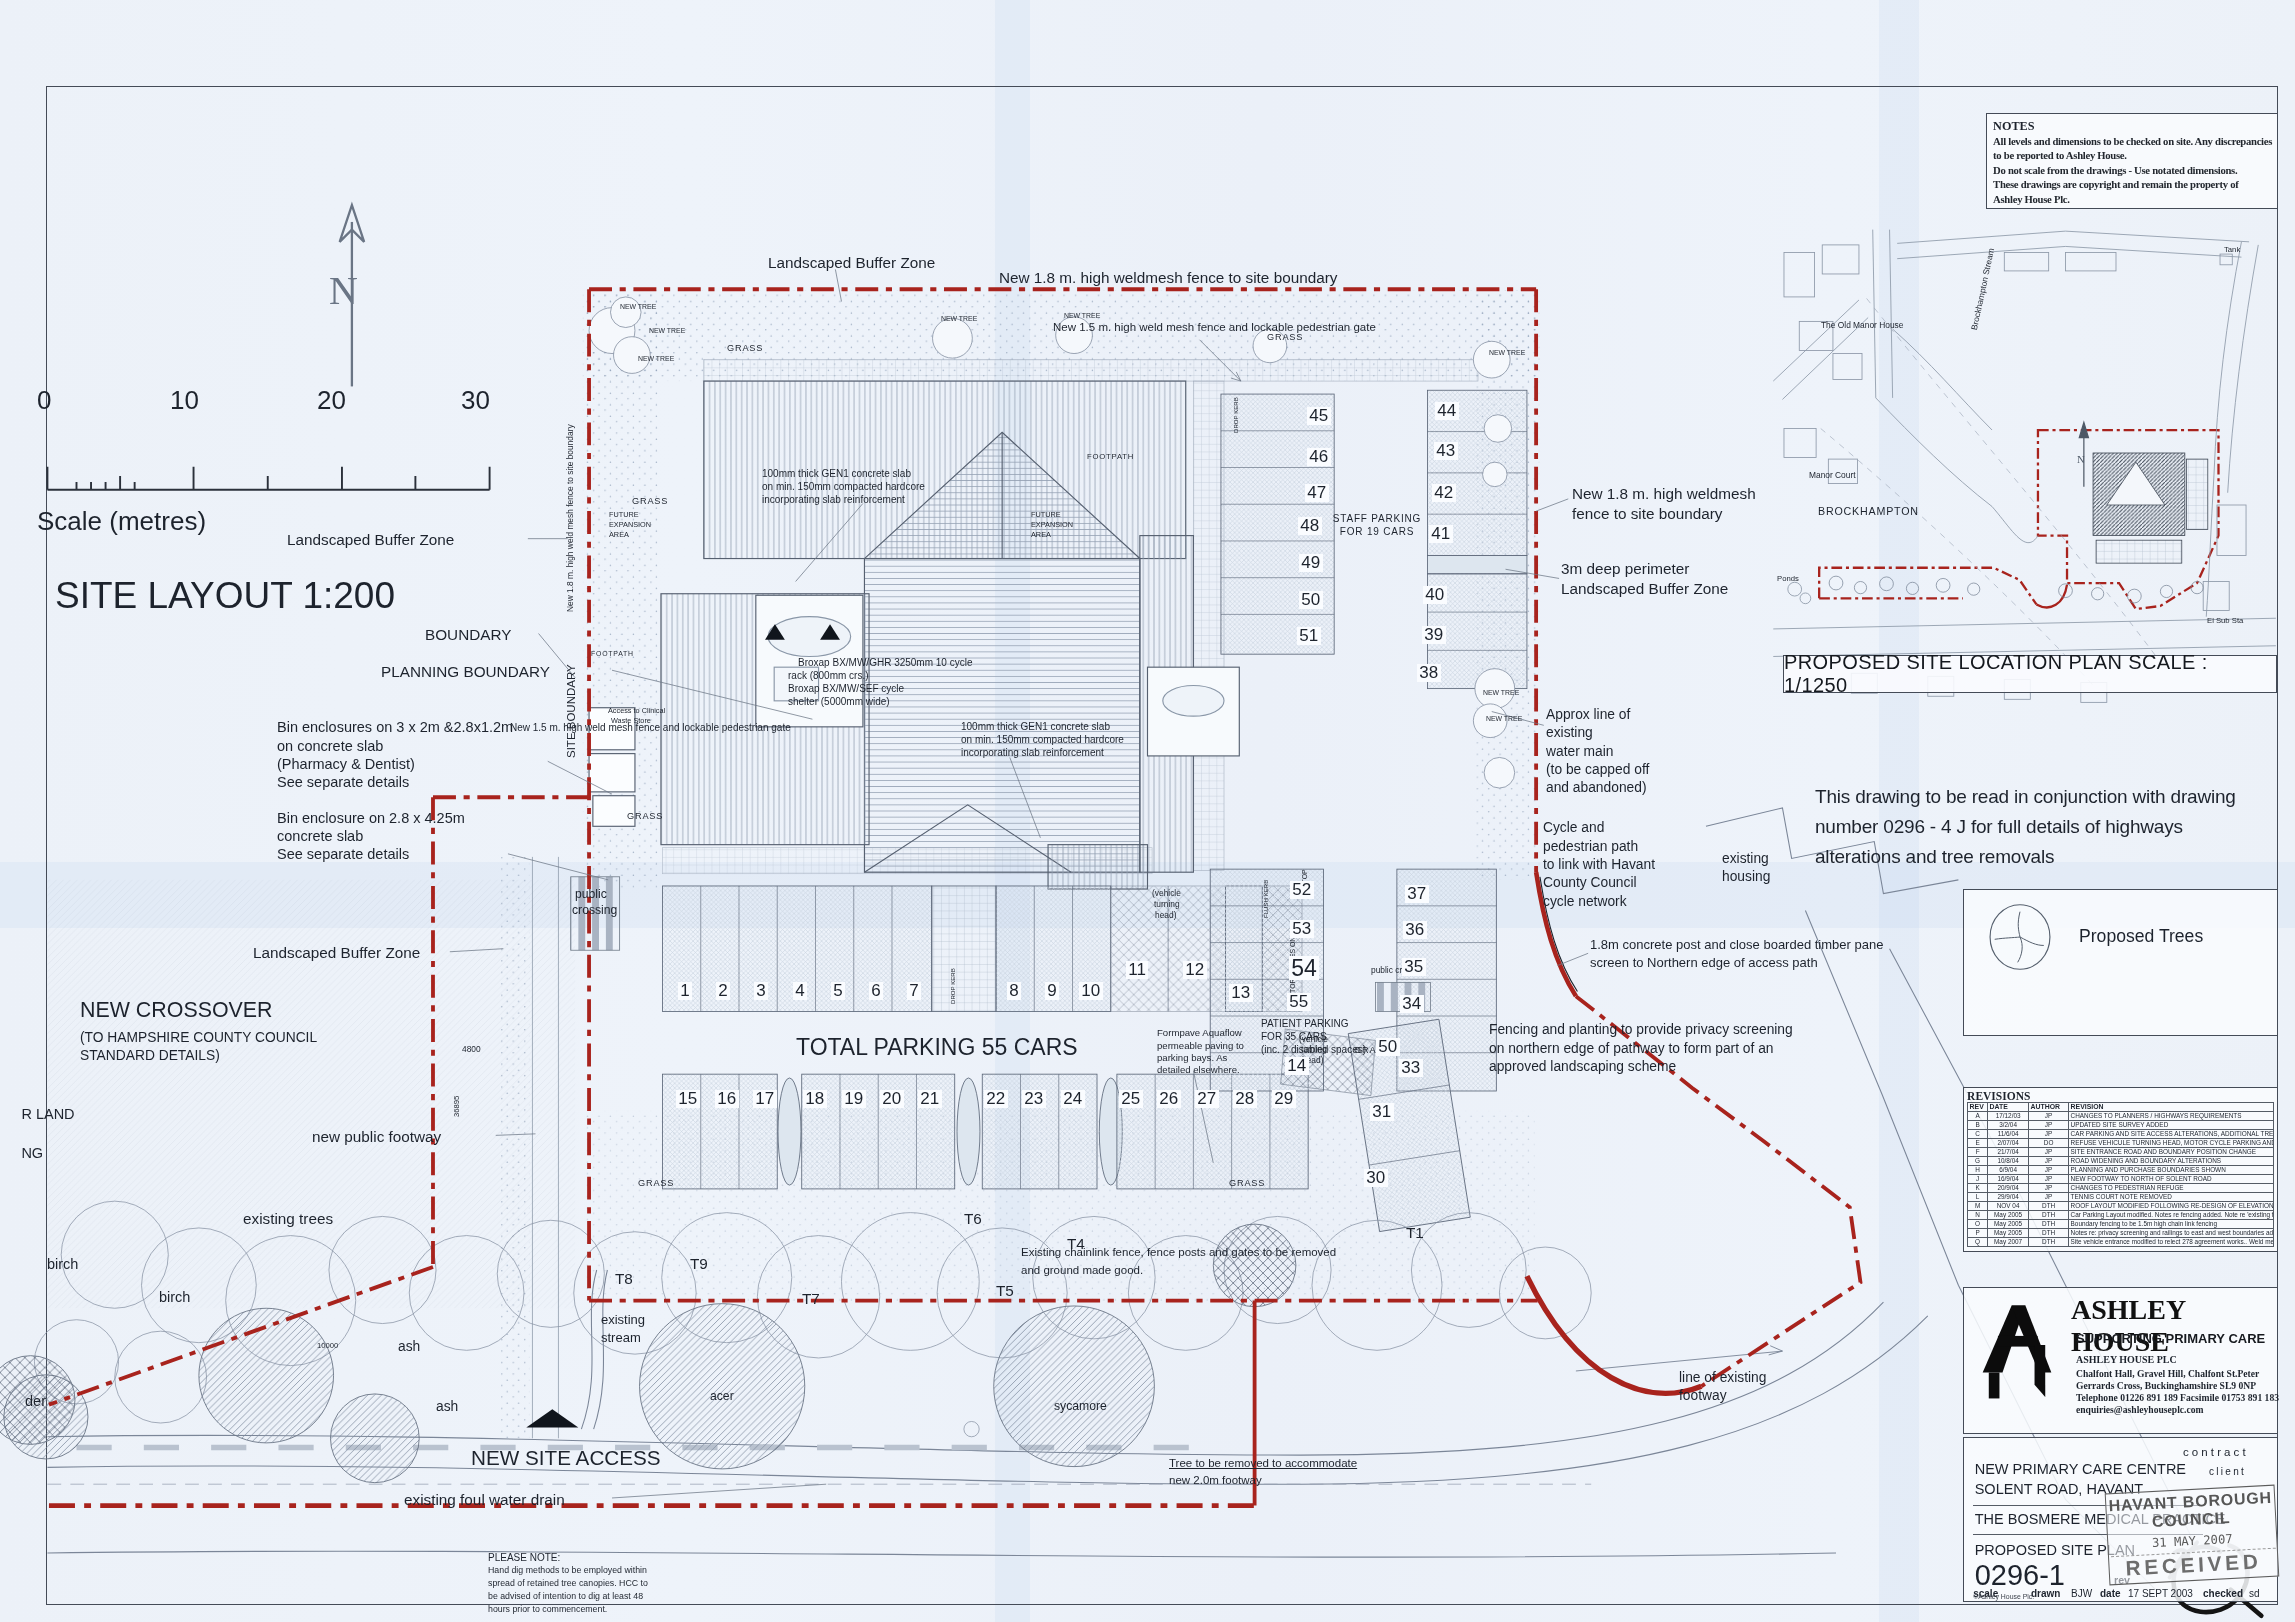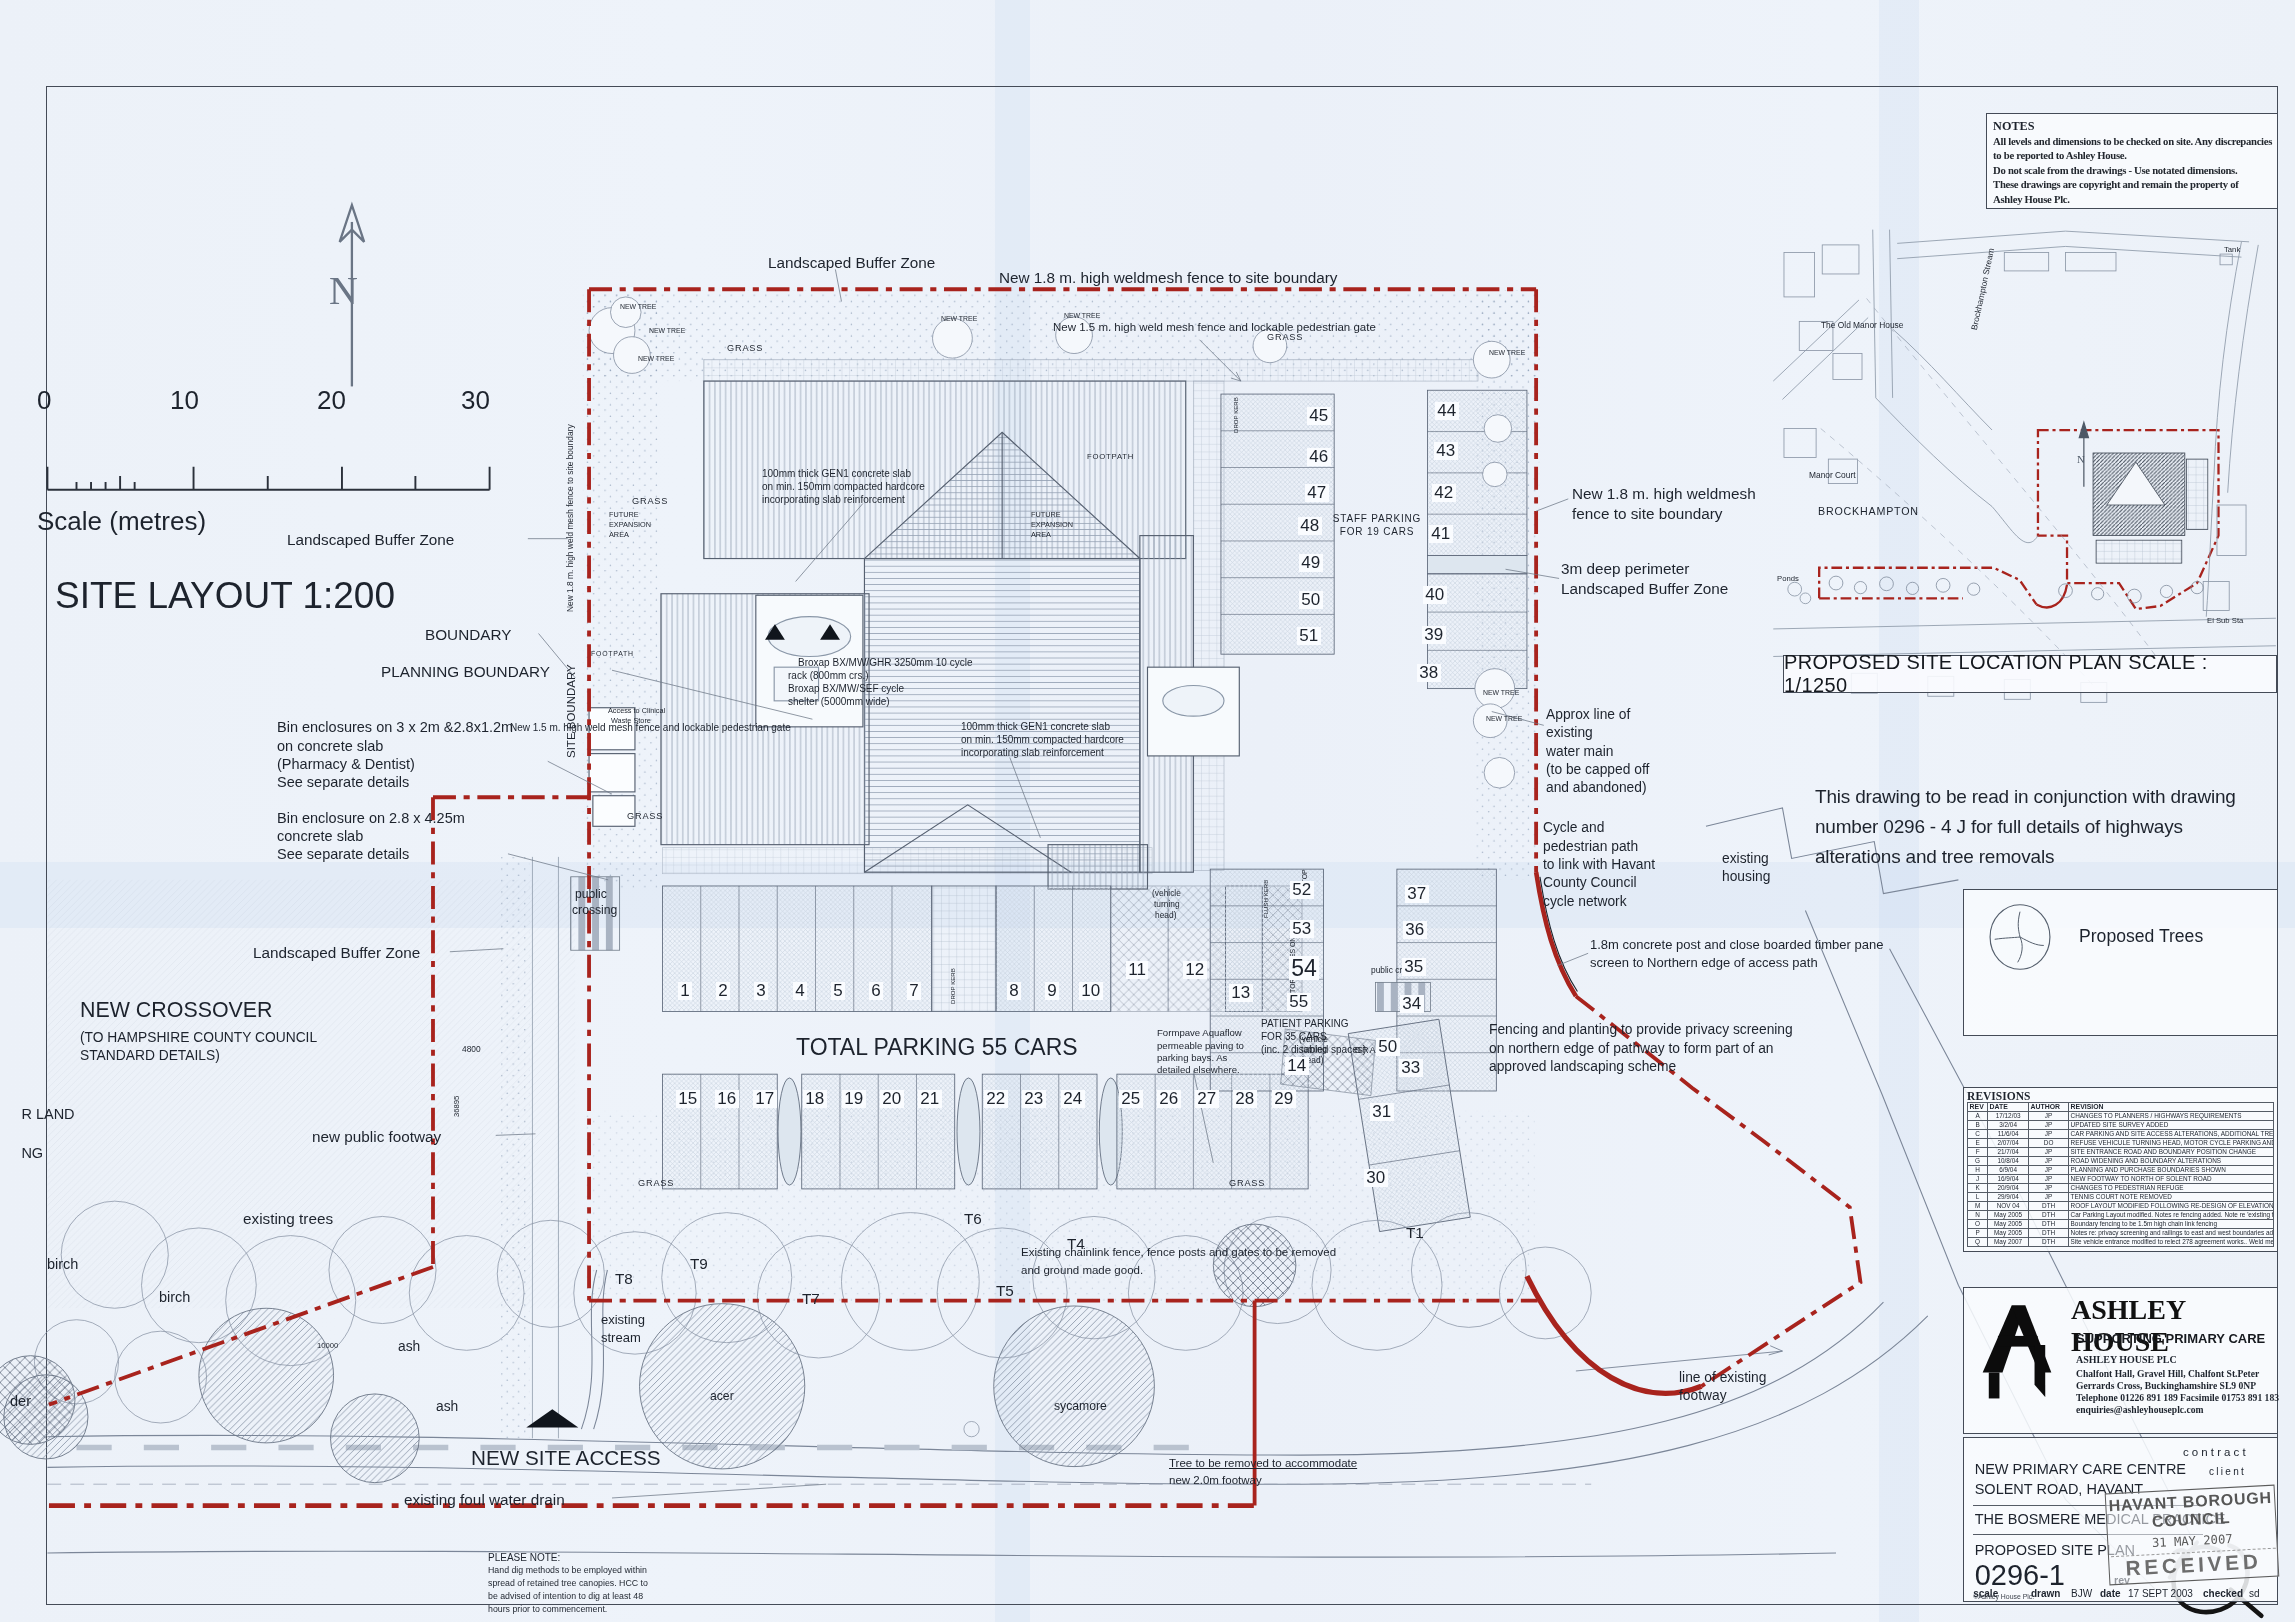--- a/index.html
+++ b/index.html
@@ -367,21 +367,21 @@
     <span class="lab" data-name="plan-label" style="left: 312px; top: 1128px; font-size: 15.3px;">new public footway</span>
     <span class="lab" data-name="plan-label" style="left: 243px; top: 1210px; font-size: 15.3px;">existing trees</span>
     <span class="lab" data-name="plan-label" style="left: 47px; top: 1256px; font-size: 14.5px;">birch</span>
     <span class="lab" data-name="plan-label" style="left: 159px; top: 1289px; font-size: 14.5px;">birch</span>
     <span class="lab" data-name="plan-label" style="left: 398px; top: 1339px; font-size: 13.8px;">ash</span>
     <span class="lab" data-name="plan-label" style="left: 436px; top: 1399px; font-size: 13.8px;">ash</span>
     <span class="lab" data-name="plan-label" style="left: 601px; top: 1313px; font-size: 13px;">existing</span>
     <span class="lab" data-name="plan-label" style="left: 601px; top: 1331px; font-size: 13px;">stream</span>
     <span class="lab" data-name="plan-label" style="left: 471px; top: 1446px; font-size: 20.7px;">NEW SITE ACCESS</span>
     <span class="lab" data-name="plan-label" style="left: 404px; top: 1491px; font-size: 15.3px;">existing foul water drain</span>
-    <span class="lab" data-name="plan-label" style="left: 10px; top: 1393px; font-size: 14.5px; text-align: right;">der</span>
+    <span class="lab" data-name="plan-label" style="left: 25px; top: 1393px; font-size: 14.5px; text-align: right;">der</span>
     <span class="lab" data-name="plan-label" style="left: 317px; top: 1342px; font-size: 7.7px;">10000</span>
     <span class="lab" data-name="plan-label" style="left: 462px; top: 1045px; font-size: 8.4px;">4800</span>
     <span class="lab" data-name="plan-label" style="left: 453px; top: 1117px; font-size: 7.7px; transform: rotate(-90deg); transform-origin: left top;">36895</span>
     <span class="lab" data-name="plan-label" style="left: 488px; top: 1552px; font-size: 10px;">PLEASE NOTE:</span>
     <span class="lab" data-name="plan-label" style="left: 488px; top: 1566px; font-size: 8.8px;">Hand dig methods to be employed within</span>
     <span class="lab" data-name="plan-label" style="left: 488px; top: 1579px; font-size: 8.8px;">spread of retained tree canopies. HCC to</span>
     <span class="lab" data-name="plan-label" style="left: 488px; top: 1592px; font-size: 8.8px;">be advised of intention to dig at least 48</span>
     <span class="lab" data-name="plan-label" style="left: 488px; top: 1605px; font-size: 8.8px;">hours prior to commencement.</span>
     <span class="lab" data-name="plan-label" style="left: 768px; top: 254px; font-size: 15.3px;">Landscaped Buffer Zone</span>
     <span class="lab" data-name="plan-label" style="left: 999px; top: 269px; font-size: 15.3px;">New 1.8 m. high weldmesh fence to site boundary</span>

